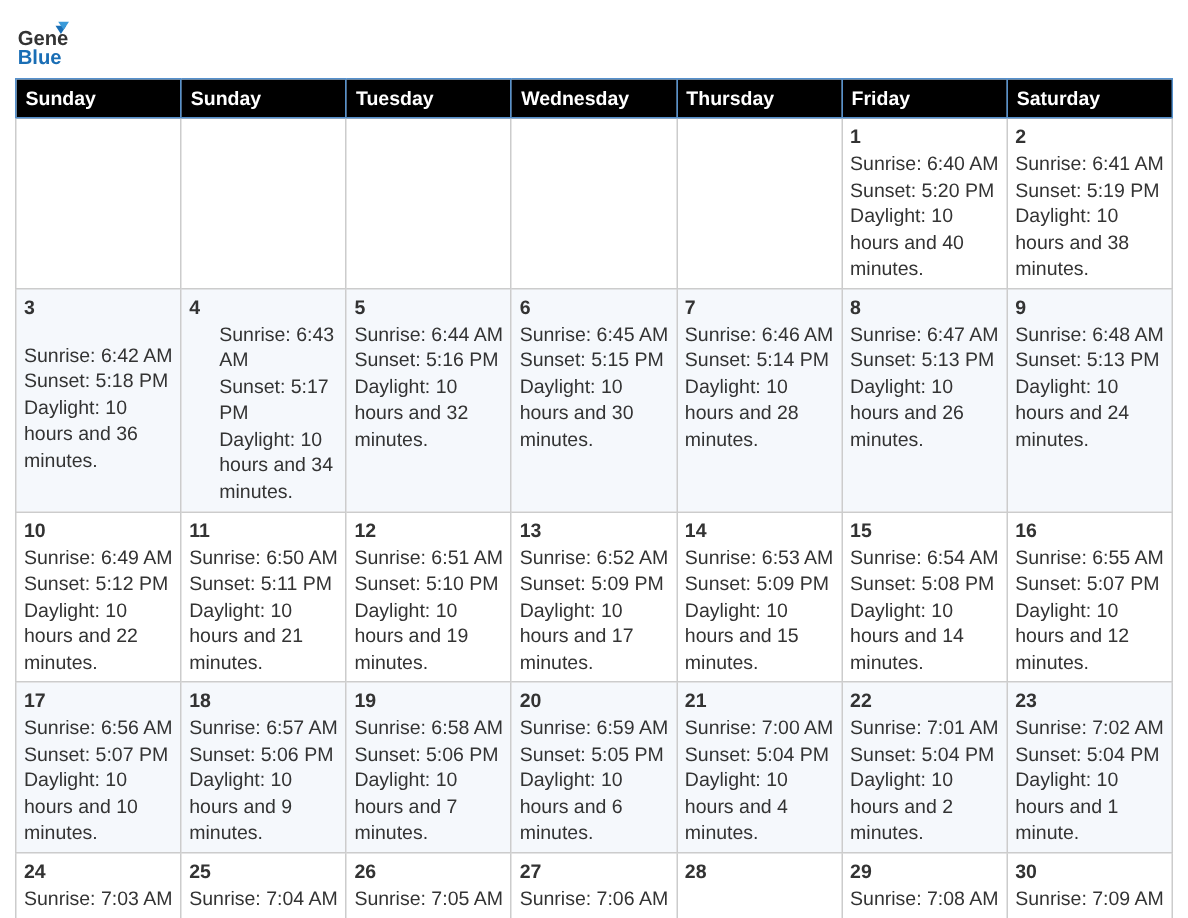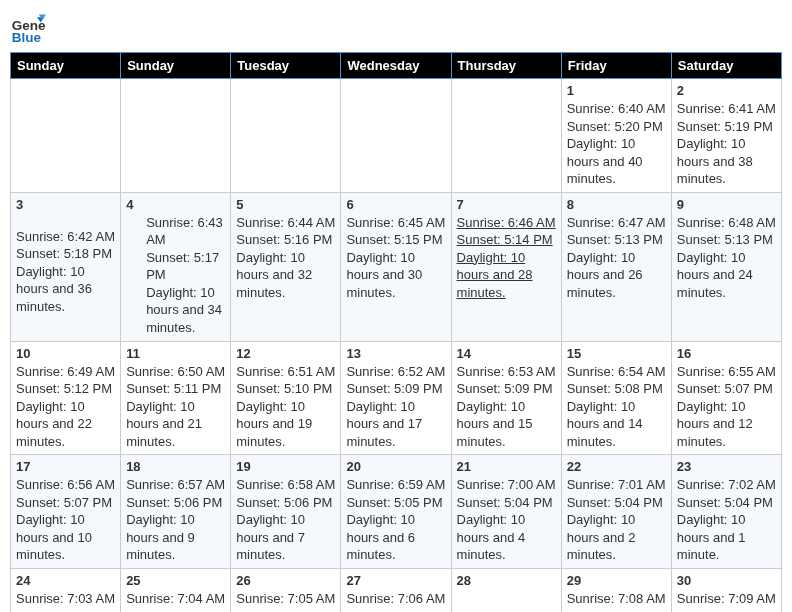--- a/index.html
+++ b/index.html
@@ -159,21 +159,21 @@
 Daylight: 10 hours and 32 minutes.</div>
         </td>
         <td>
           <span class="day-number">6</span>
           <div class="day-info" style="white-space: pre-line;">Sunrise: 6:45 AM
 Sunset: 5:15 PM
 Daylight: 10 hours and 30 minutes.</div>
         </td>
         <td>
           <span class="day-number">7</span>
-          <div class="day-info" style="white-space: pre-line; text-decoration: underline;">Sunrise: 6:46 AM
+          <div class="day-info" style="white-space: pre-line;">Sunrise: 6:46 AM
 Sunset: 5:14 PM
 Daylight: 10 hours and 28 minutes.</div>
         </td>
         <td>
           <span class="day-number">8</span>
           <div class="day-info" style="white-space: pre-line;">Sunrise: 6:47 AM
 Sunset: 5:13 PM
 Daylight: 10 hours and 26 minutes.</div>
         </td>
         <td>

